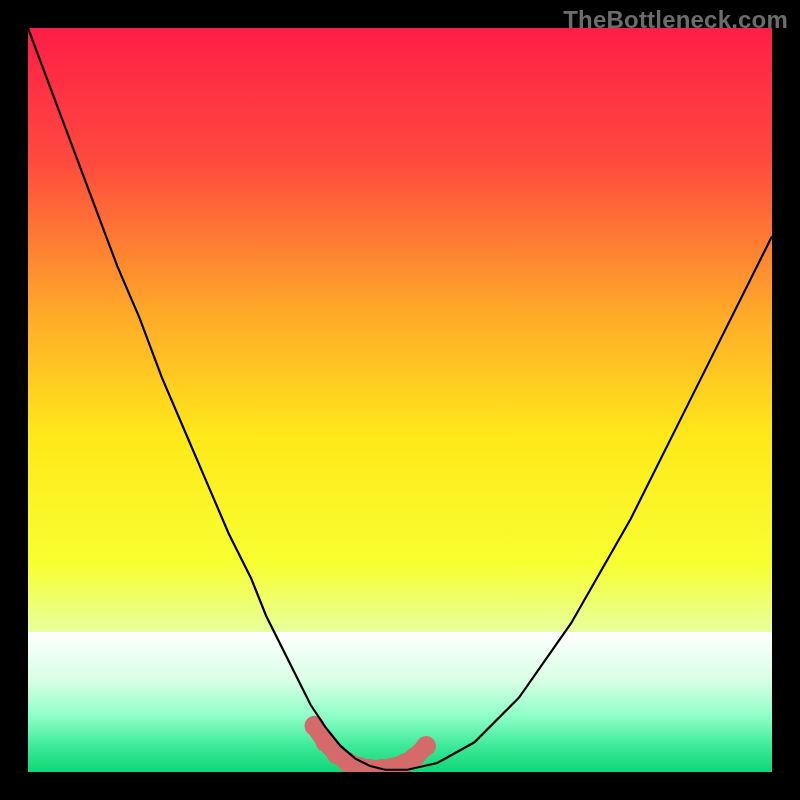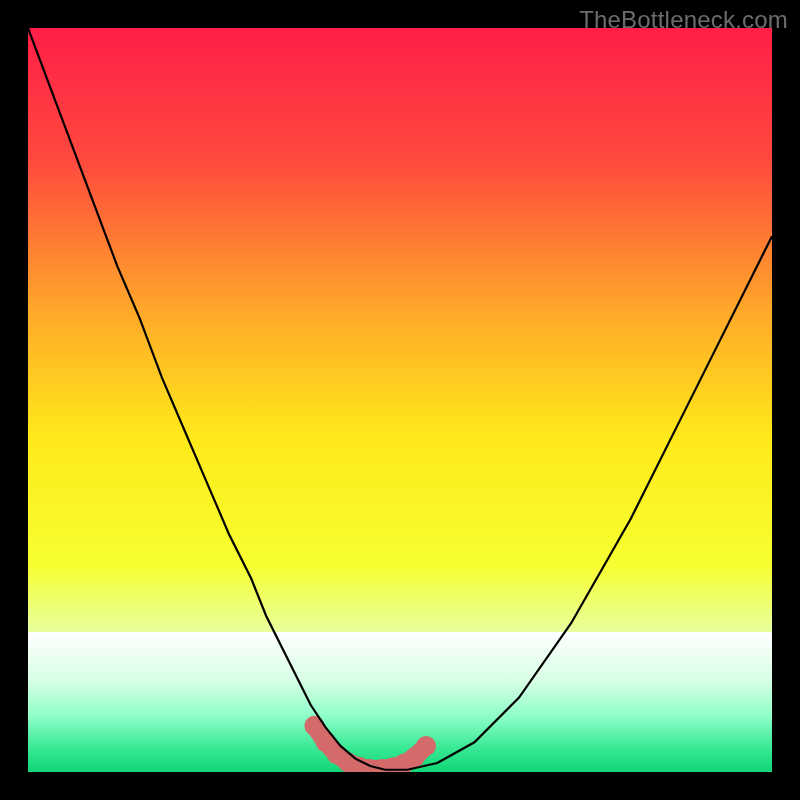--- a/index.html
+++ b/index.html
@@ -23,21 +23,21 @@
     width: 744px;
     height: 744px;
     overflow: hidden;
   }
   .watermark {
     position: absolute;
     top: 6px;
     right: 12px;
     color: #6c6c6c;
     font-size: 24px;
-    font-weight: 400;
+    font-weight: 700;
     letter-spacing: 0.2px;
     user-select: none;
   }
   svg { display: block; }
 </style>
 </head>
 <body>
 
 <div class="frame">
   <div class="plot">

